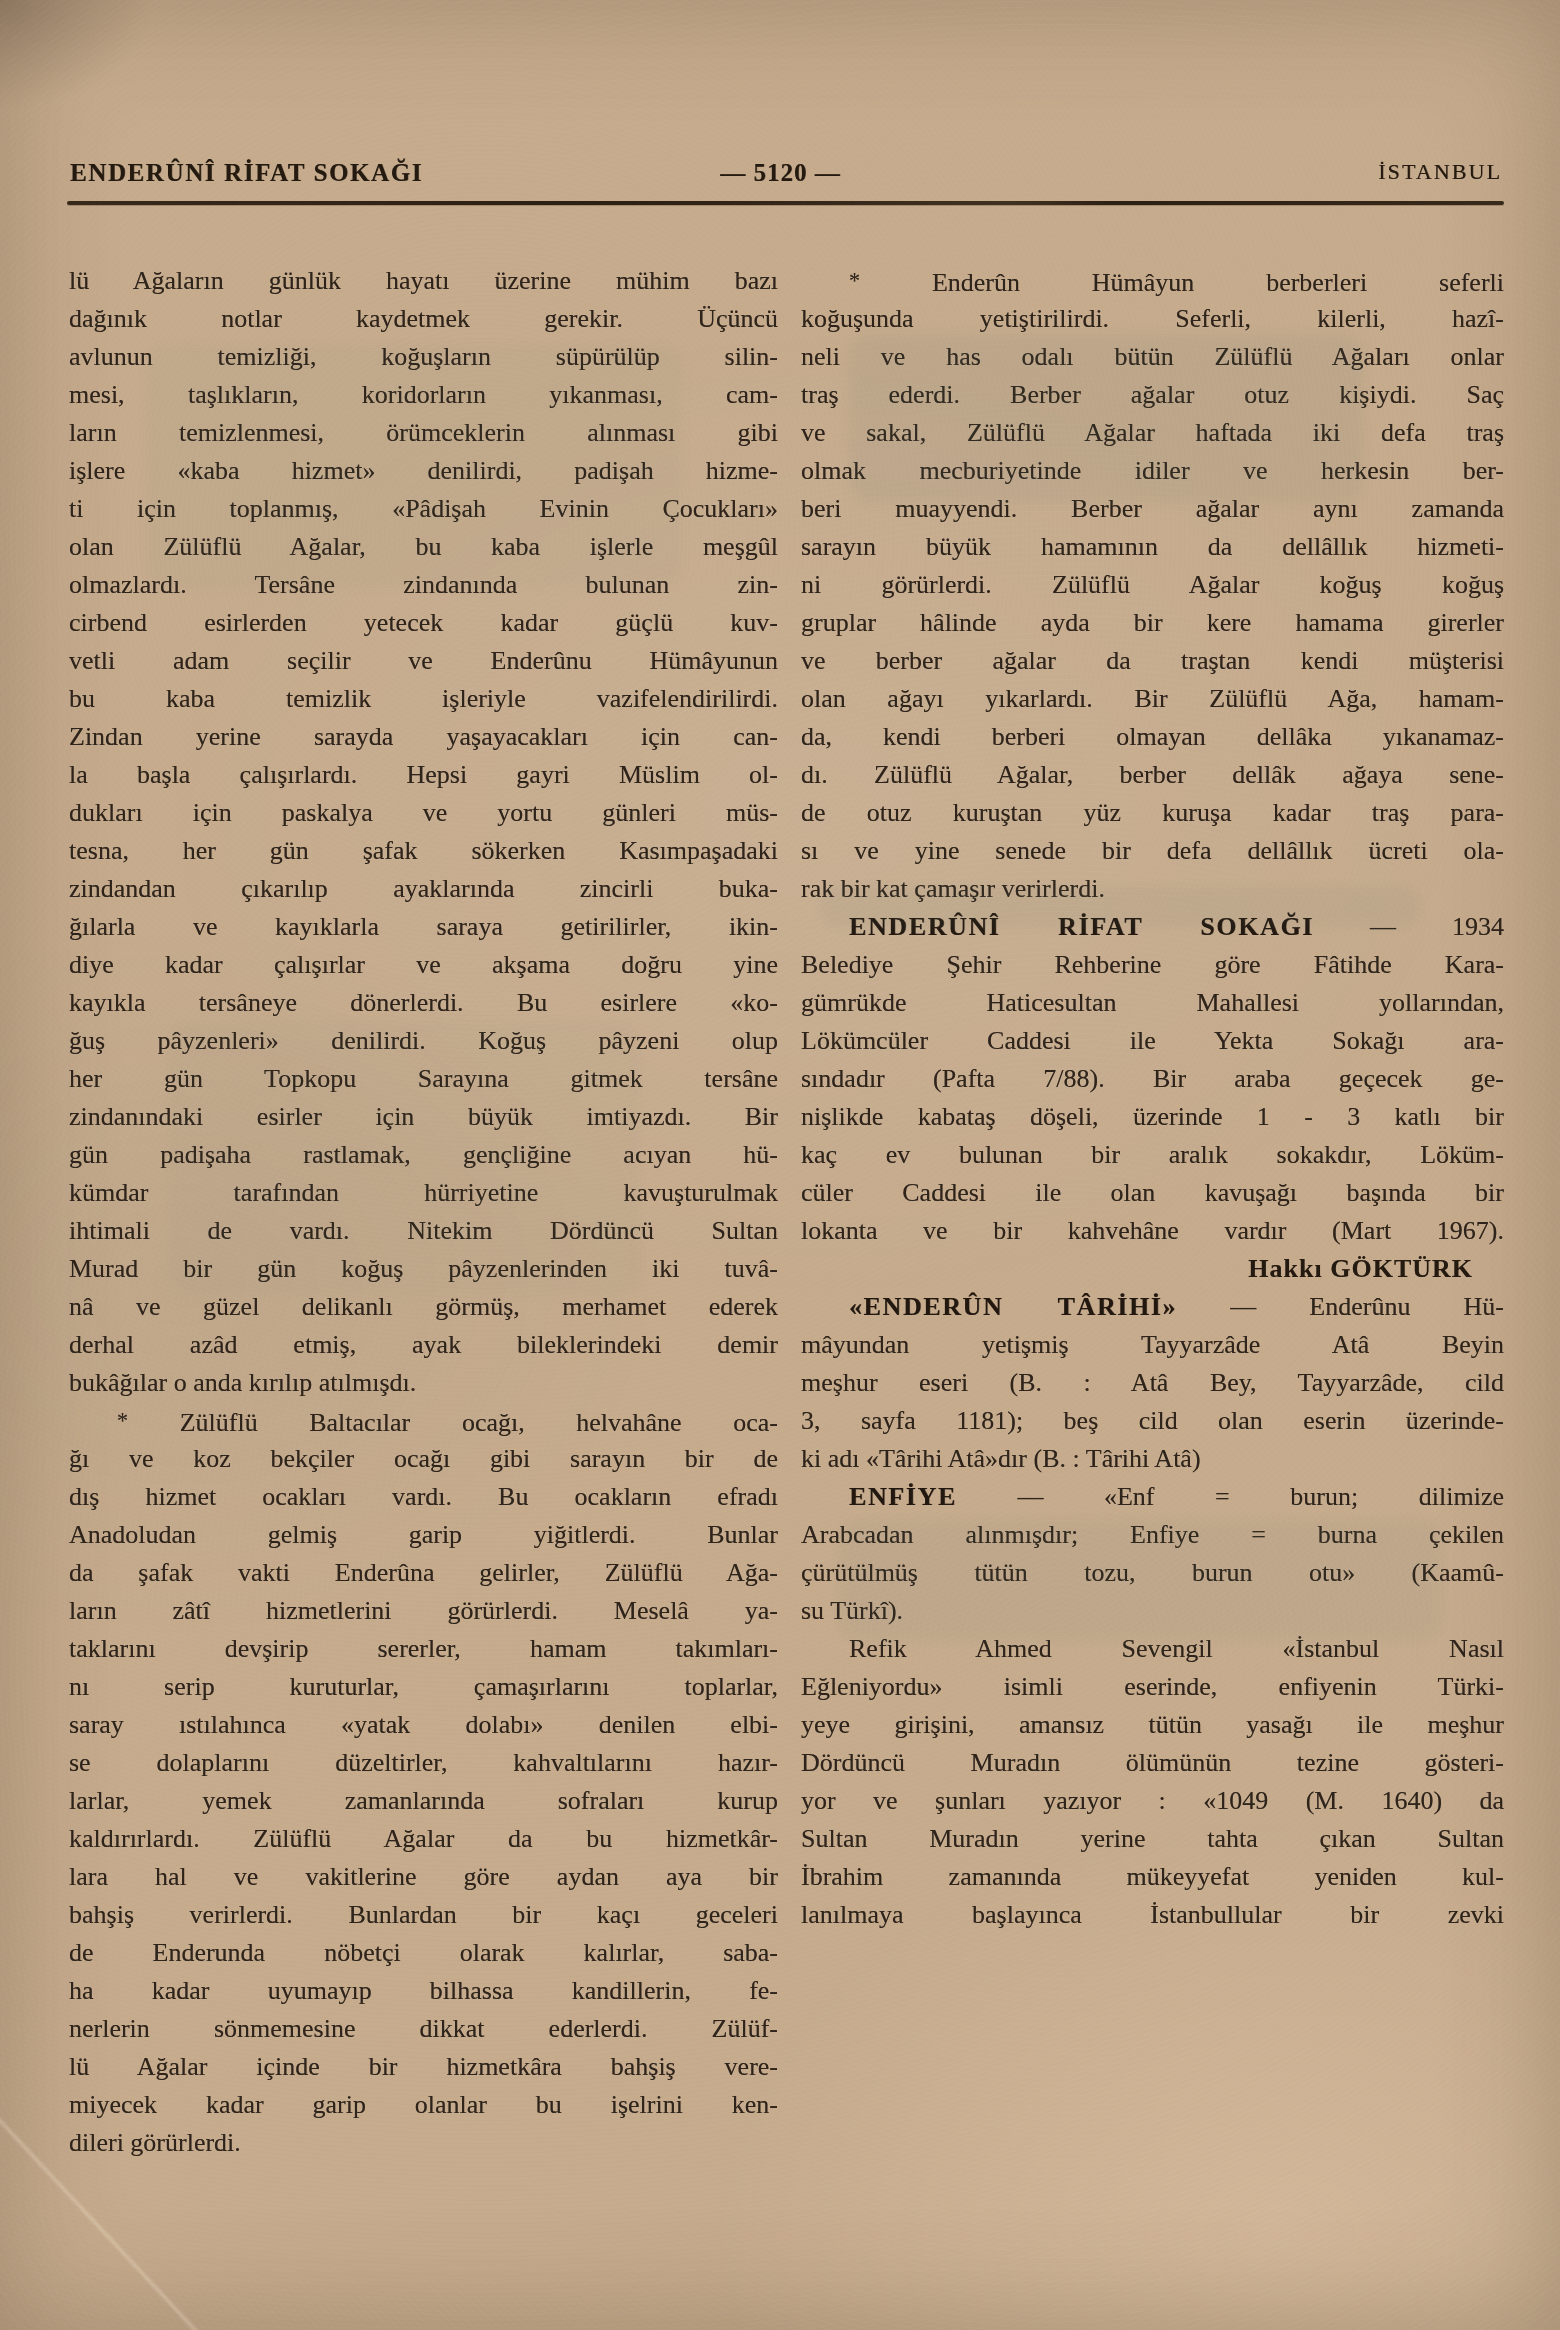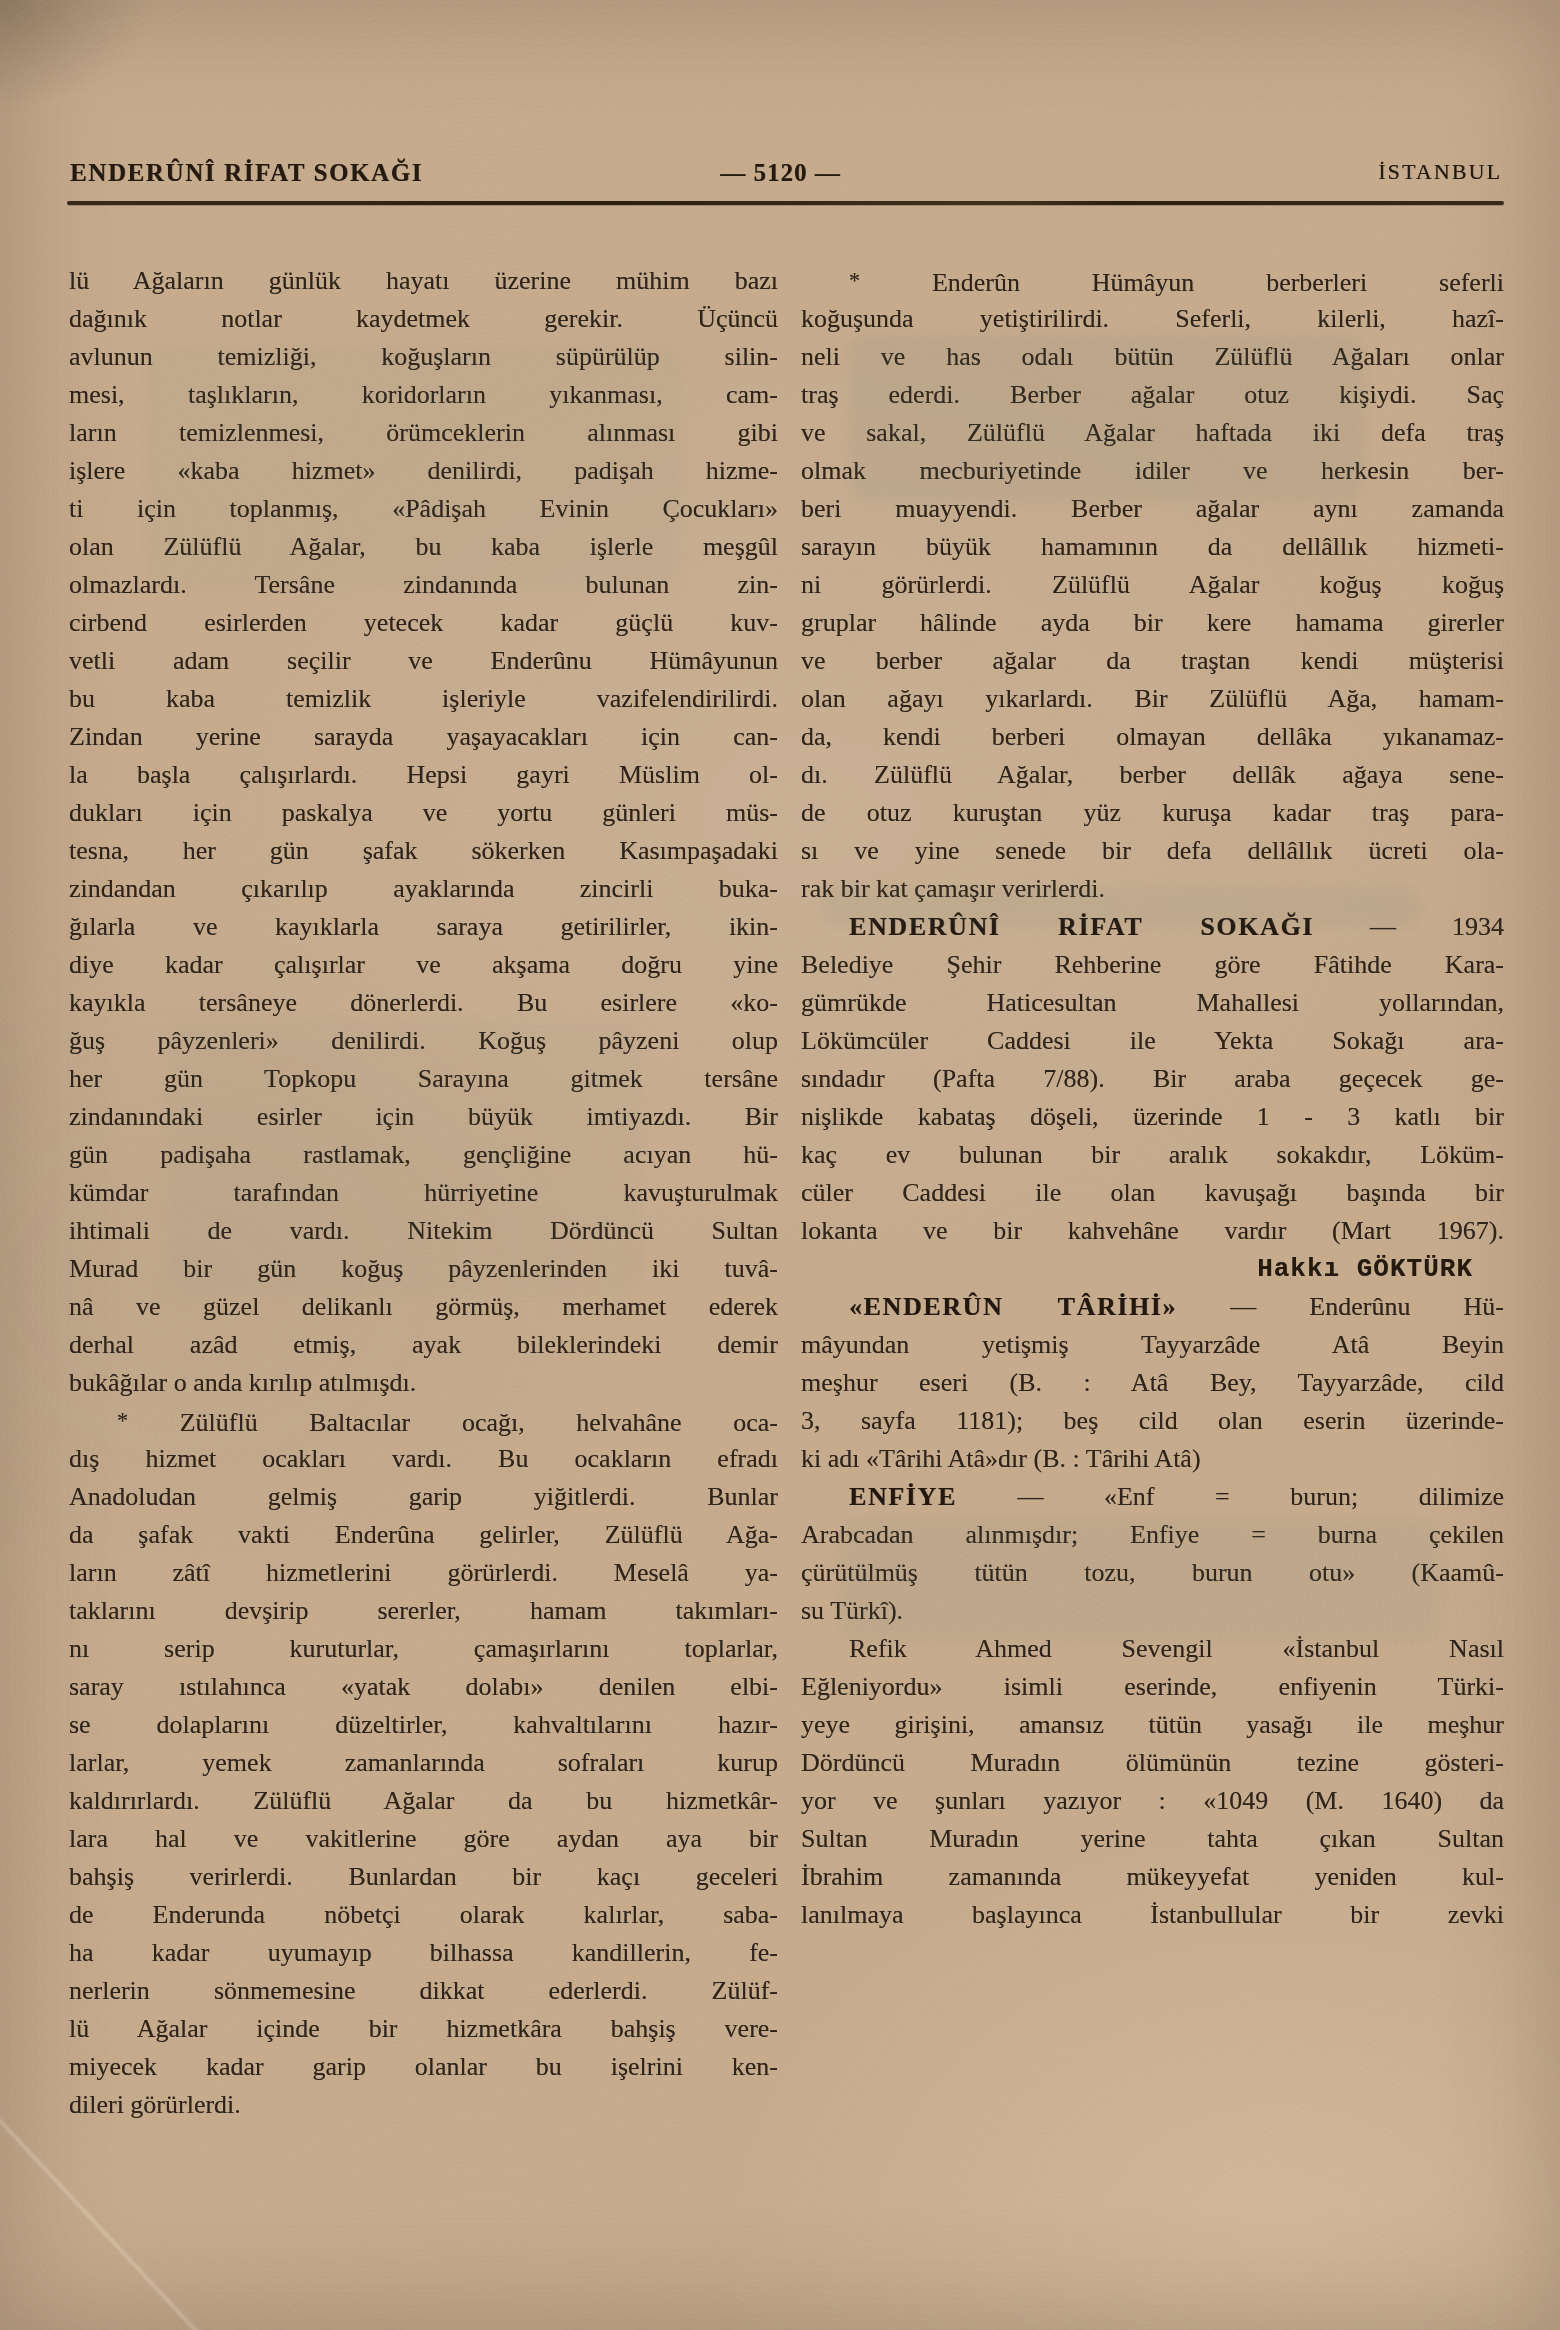--- a/index.html
+++ b/index.html
@@ -29,21 +29,21 @@
     box-shadow:0 1px 0.5px rgba(60,44,28,0.25);}
   .col{position:absolute;top:262px;color:#2e241b;font-size:26px;}
   .col-left{left:69px;width:709px;}
   .col-right{left:801px;width:703px;}
   .block{margin:0;}
   .block.spaced{}
   .line{height:38px;line-height:38px;text-align:justify;text-align-last:justify;
     text-shadow:0 0 0.5px rgba(46,36,27,0.45);}
   .line.ind{padding-left:48px;}
   .line.end{text-align-last:left;}
-  .line.sig{text-align:right;text-align-last:right;padding-right:31px;color:#241a10;font-family:Liberation Mono, monospace;}
+  .line.sig{text-align:right;text-align-last:right;padding-right:31px;color:#241a10;}
   .line.sig b{letter-spacing:1px;}
   .lead{font-size:0.85em;vertical-align:3.1px;}
   b.hw{letter-spacing:1.6px;color:#221810;text-shadow:0.5px 0 0 rgba(34,24,16,.5);}
   .smudge{position:absolute;background:rgba(104,122,115,0.09);filter:blur(5.2px);border-radius:21px;pointer-events:none;}
   .crease{position:absolute;left:-31px;top:2086px;width:398px;height:2.1px;background:rgba(255,244,226,0.45);
     filter:blur(1.6px);transform:rotate(47deg);transform-origin:left top;pointer-events:none;}
 </style>
 </head>
 <body>
 
@@ -85,20 +85,21 @@
       <div class="line">gün padişaha rastlamak, gençliğine acıyan hü-</div>
       <div class="line">kümdar tarafından hürriyetine kavuşturulmak</div>
       <div class="line">ihtimali de vardı. Nitekim Dördüncü    Sultan</div>
       <div class="line">Murad bir gün koğuş pâyzenlerinden iki tuvâ-</div>
       <div class="line">nâ ve güzel delikanlı görmüş, merhamet ederek</div>
       <div class="line">derhal azâd etmiş, ayak bileklerindeki    demir</div>
       <div class="line end">bukâğılar o anda kırılıp atılmışdı.</div>
     </div>
     <div class="block spaced">
       <div class="line ind"><span class="lead">*</span> Zülüflü Baltacılar ocağı, helvahâne oca-</div>
+      <div class="line">ğı ve koz bekçiler ocağı gibi sarayın bir de</div>
       <div class="line">dış hizmet ocakları vardı. Bu ocakların efradı</div>
       <div class="line">Anadoludan gelmiş garip yiğitlerdi.    Bunlar</div>
       <div class="line">da şafak vakti Enderûna gelirler, Zülüflü Ağa-</div>
       <div class="line">ların zâtî hizmetlerini görürlerdi. Meselâ ya-</div>
       <div class="line">taklarını devşirip sererler, hamam takımları-</div>
       <div class="line">nı serip kuruturlar, çamaşırlarını toplarlar,</div>
       <div class="line">saray ıstılahınca «yatak dolabı» denilen elbi-</div>
       <div class="line">se dolaplarını düzeltirler, kahvaltılarını hazır-</div>
       <div class="line">larlar, yemek zamanlarında sofraları    kurup</div>
       <div class="line">kaldırırlardı. Zülüflü Ağalar da bu hizmetkâr-</div>

